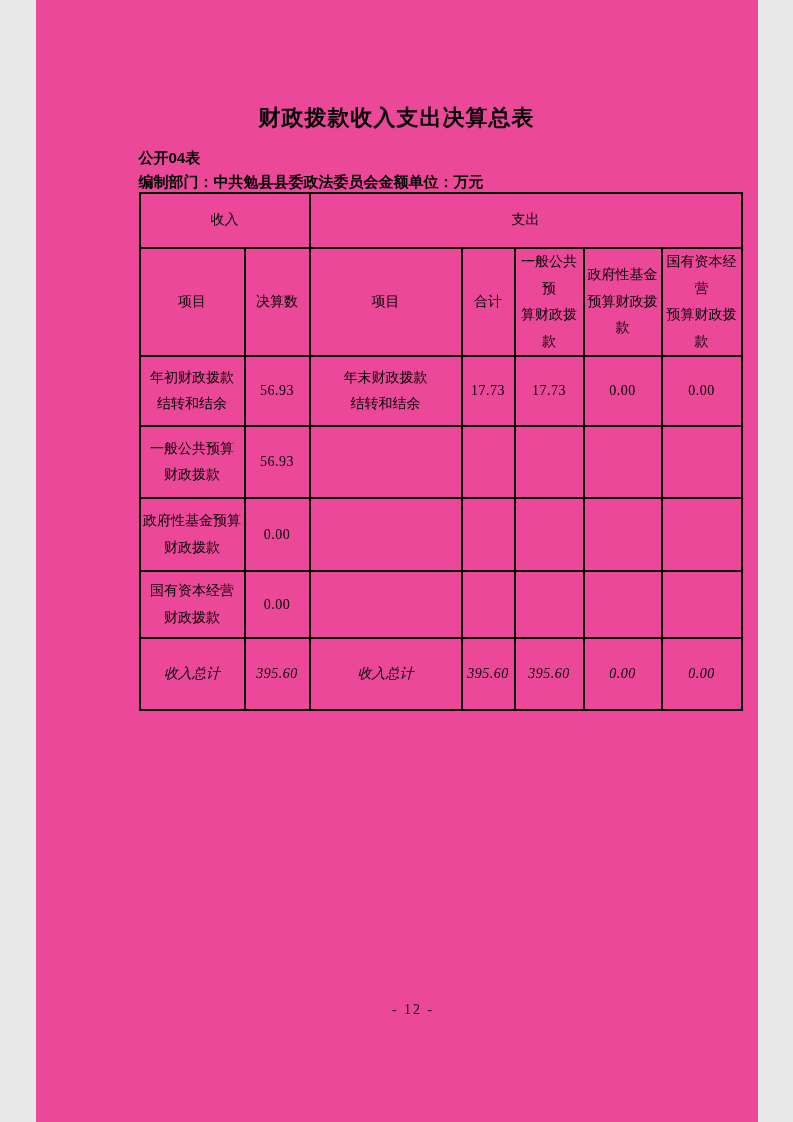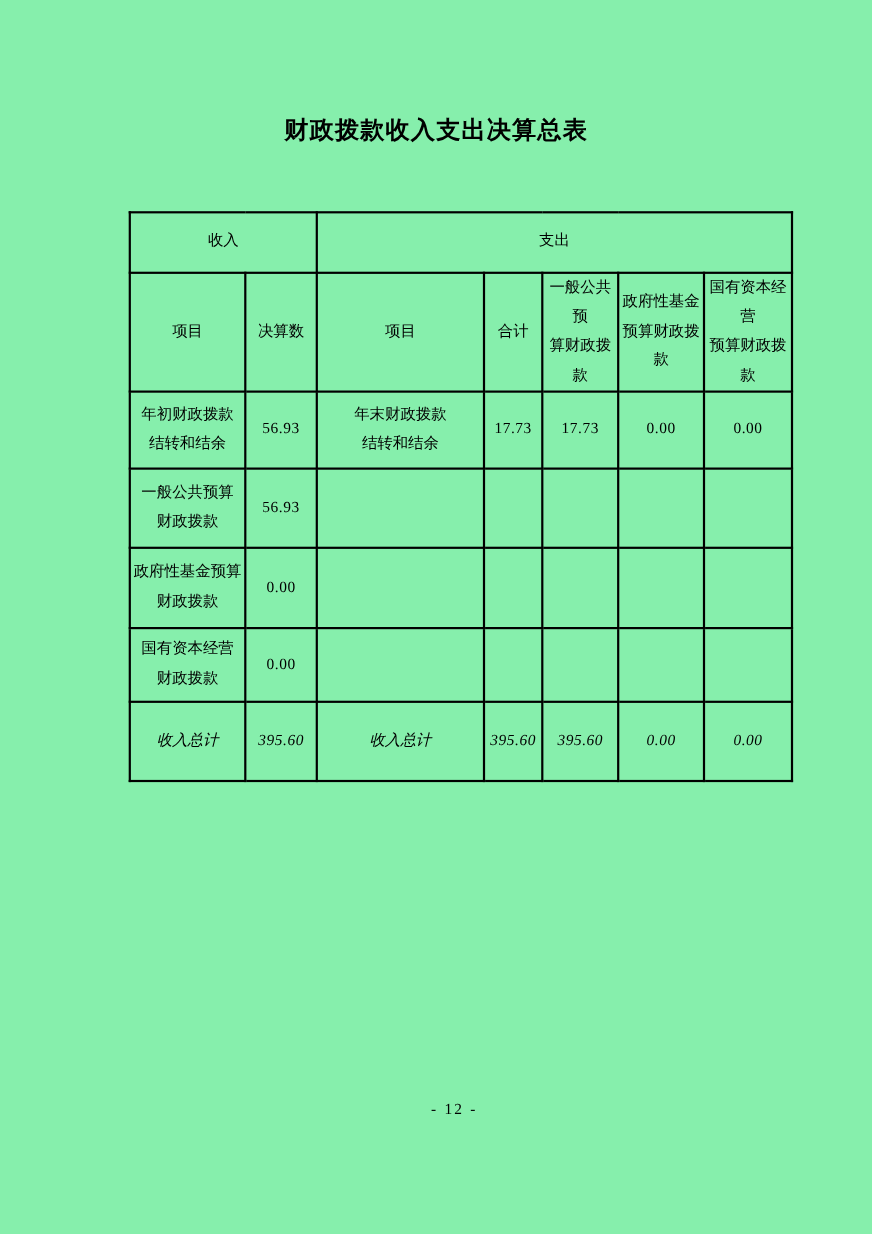--- a/index.html
+++ b/index.html
@@ -1,22 +1,22 @@
 <!DOCTYPE html>
 <html><head>
 <meta charset="utf-8">
 <style>
   * { margin: 0; padding: 0; box-sizing: border-box; }
   html, body { background: #e8e8e8; }
   .page {
     position: relative;
-    width: 793px;
+    width: 722px;
     height: 1122px;
     margin: 0 auto;
-    background: #86efac;
+    background: #ec4899;
     color: #000000;
     font-family: "Liberation Serif", "DejaVu Serif", serif;
     overflow: hidden;
   }
   .title {
     position: absolute;
     top: 103px;
     left: 0;
     width: 100%;
     text-align: center;
@@ -32,21 +32,21 @@
     left: 103px;
     width: 610px;
     font-family: "Liberation Sans", "DejaVu Sans", sans-serif;
     font-weight: bold;
     font-size: 15px;
     line-height: 24px;
   }
   table.fin-table {
     position: absolute;
     top: 192px;
-    left: 117px;
+    left: 103px;
     width: 602px;
     border-collapse: collapse;
     table-layout: fixed;
   }
   table.fin-table td {
     border: 2px solid #000000;
     text-align: center;
     vertical-align: middle;
     font-size: 14px;
     line-height: 1.9;
@@ -83,20 +83,24 @@
     padding-left: 33px;
   }
 </style>
 </head>
 <body>
 
 <div class="page">
 
   <h1 class="title">财政拨款收入支出决算总表</h1>
 
+  <div class="meta">
+    <div class="meta-line">公开04表</div>
+    <div class="meta-line">编制部门：中共勉县县委政法委员会金额单位：万元</div>
+  </div>
 
   <table class="fin-table">
     <colgroup>
       <col style="width:105px">
         <col style="width:65px">
         <col style="width:152px">
       <col style="width:53px">
         <col style="width:69px">
         <col style="width:78px">
         <col style="width:80px">

